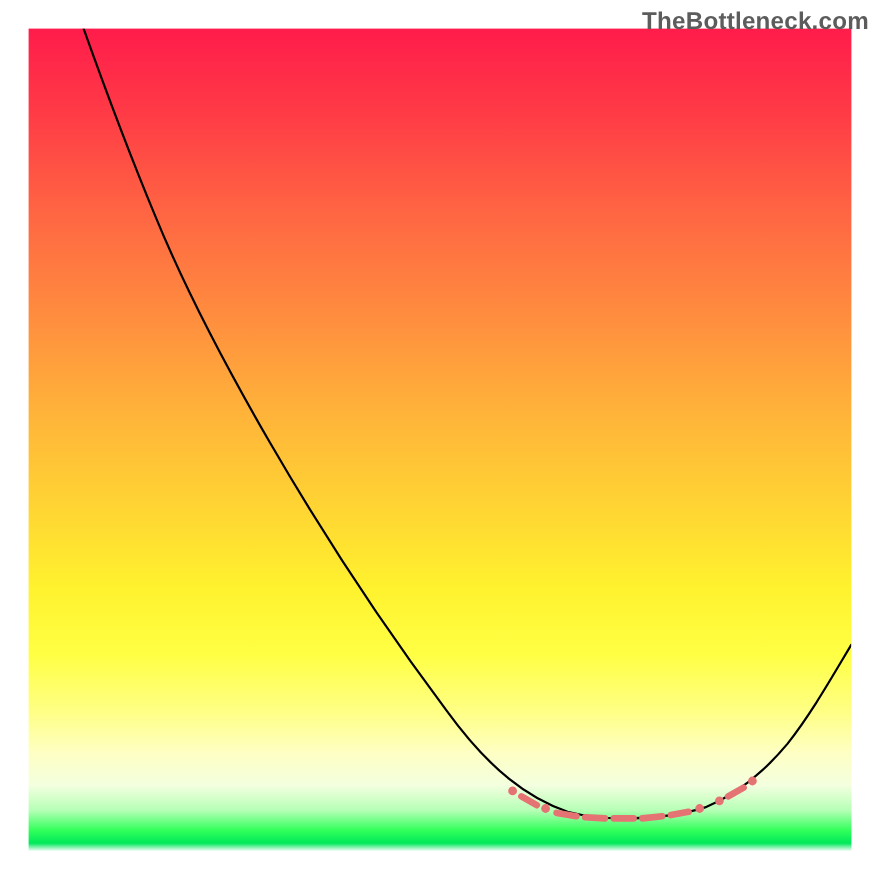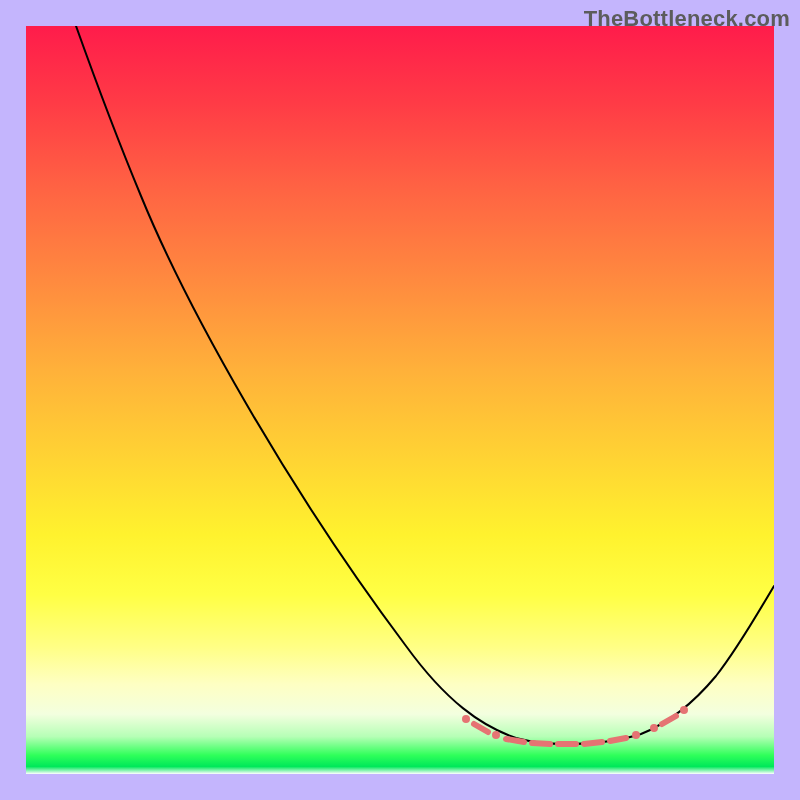--- a/index.html
+++ b/index.html
@@ -8,21 +8,21 @@
     width: 800px;
     height: 800px;
     background: #000;
     overflow: hidden;
     font-family: Arial, Helvetica, sans-serif;
   }
   .frame {
     position: relative;
     width: 800px;
     height: 800px;
-    background: #c4b5fd;
+    background: #ffffff;
   }
   .watermark {
     position: absolute;
     top: 6px;
     right: 10px;
     color: #5c5c5c;
     font-size: 22px;
     font-weight: 600;
     letter-spacing: 0.2px;
     z-index: 10;

